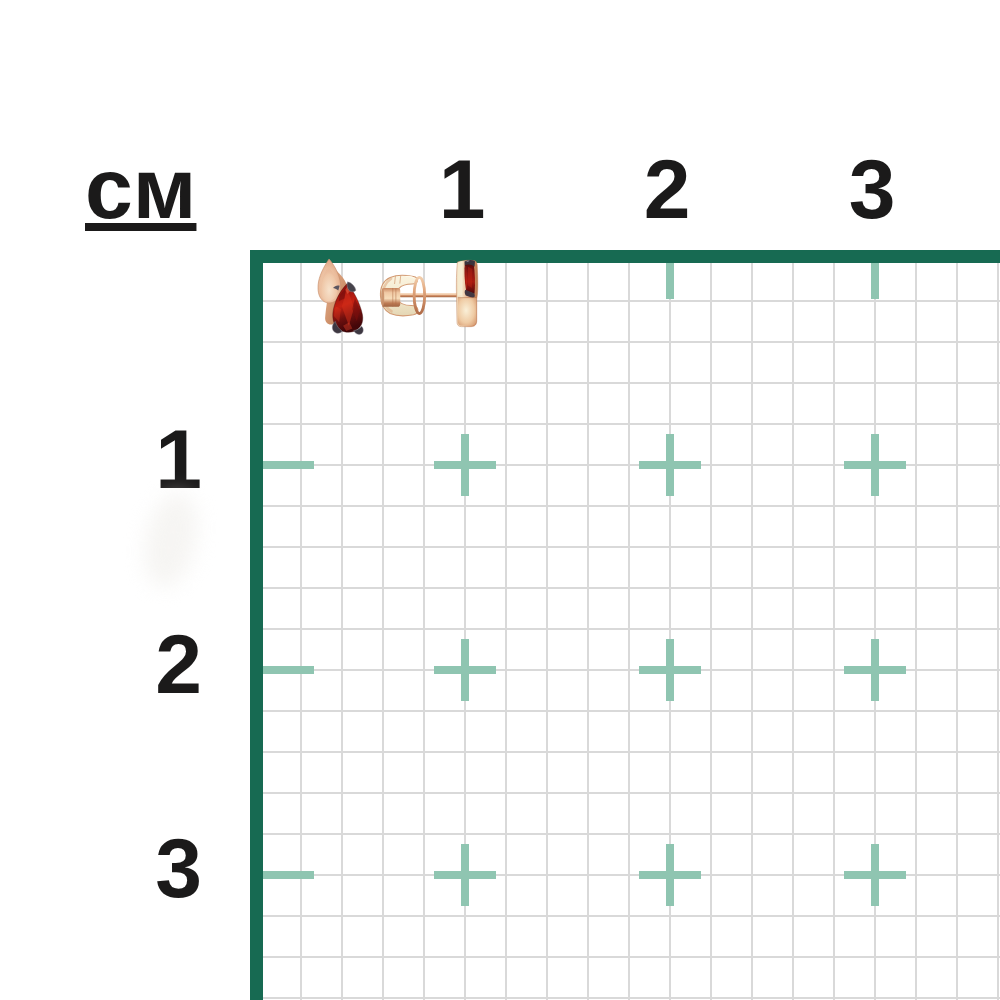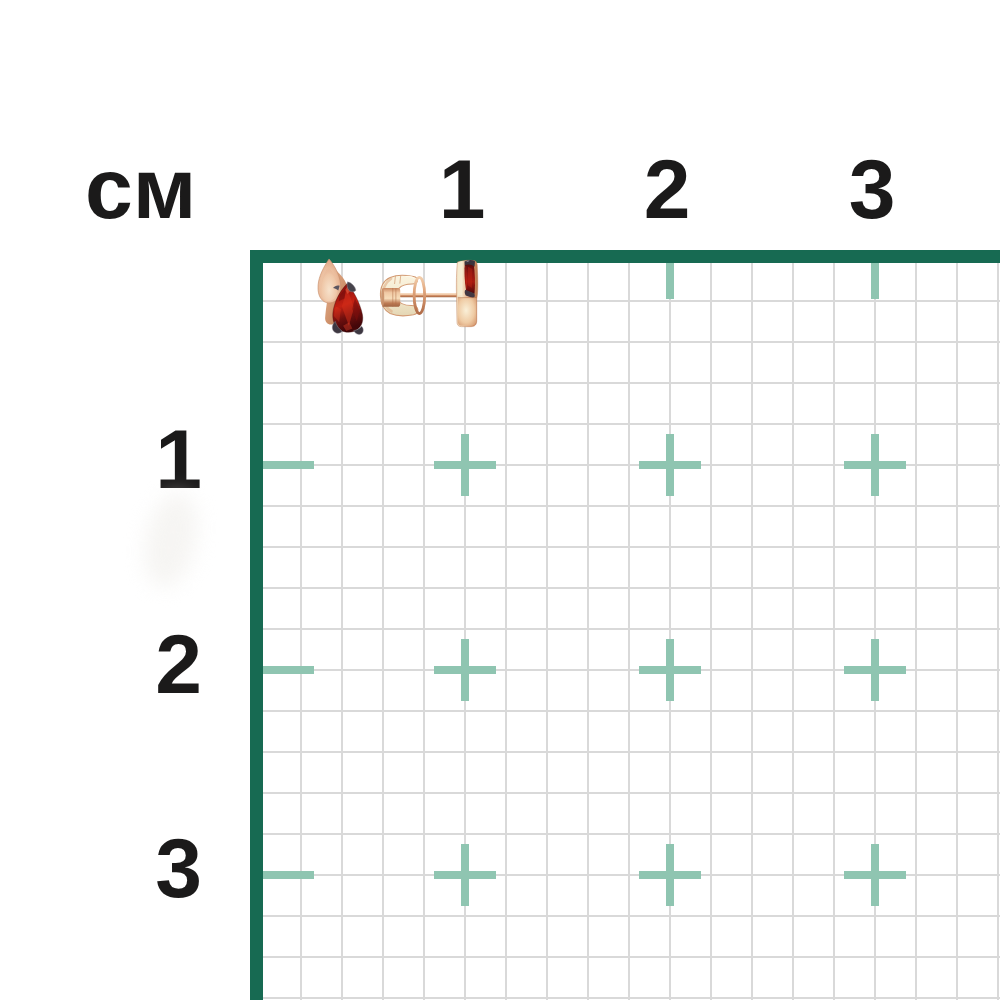--- a/index.html
+++ b/index.html
@@ -23,21 +23,21 @@
       repeating-linear-gradient(to right, transparent 0, transparent 37px, var(--minor,#D9D9D9) 37px, var(--minor,#D9D9D9) 39px, transparent 39px, transparent 41px),
       repeating-linear-gradient(to bottom, transparent 0, transparent 37px, var(--minor,#D9D9D9) 37px, var(--minor,#D9D9D9) 39px, transparent 39px, transparent 41px);
   }
   .mark{position:absolute;background:var(--major,#8FC5B1);}
 
   
   .lbl{
     position:absolute;color:var(--labeltext,#1B1A1A);
     font-weight:700;font-size:84px;line-height:84px;white-space:nowrap;
   }
-  .lbl-unit{left:85px;top:145px;font-size:86px;line-height:86px;}
+  .lbl-unit{left:85px;top:145px;font-size:86px;line-height:86px;text-decoration:underline;}
   .lbl-top{transform:translateX(-50%);top:147px;}
   .lbl-left{text-align:right;width:120px;left:82px;}
 
   
   .soft-shadow{
     position:absolute;left:146px;top:492px;width:50px;height:96px;
     background:#EFEDE9;border-radius:50%;
     filter:blur(10px);opacity:.55;transform:rotate(12deg);
   }
   svg{position:absolute;left:255px;top:255px;}

